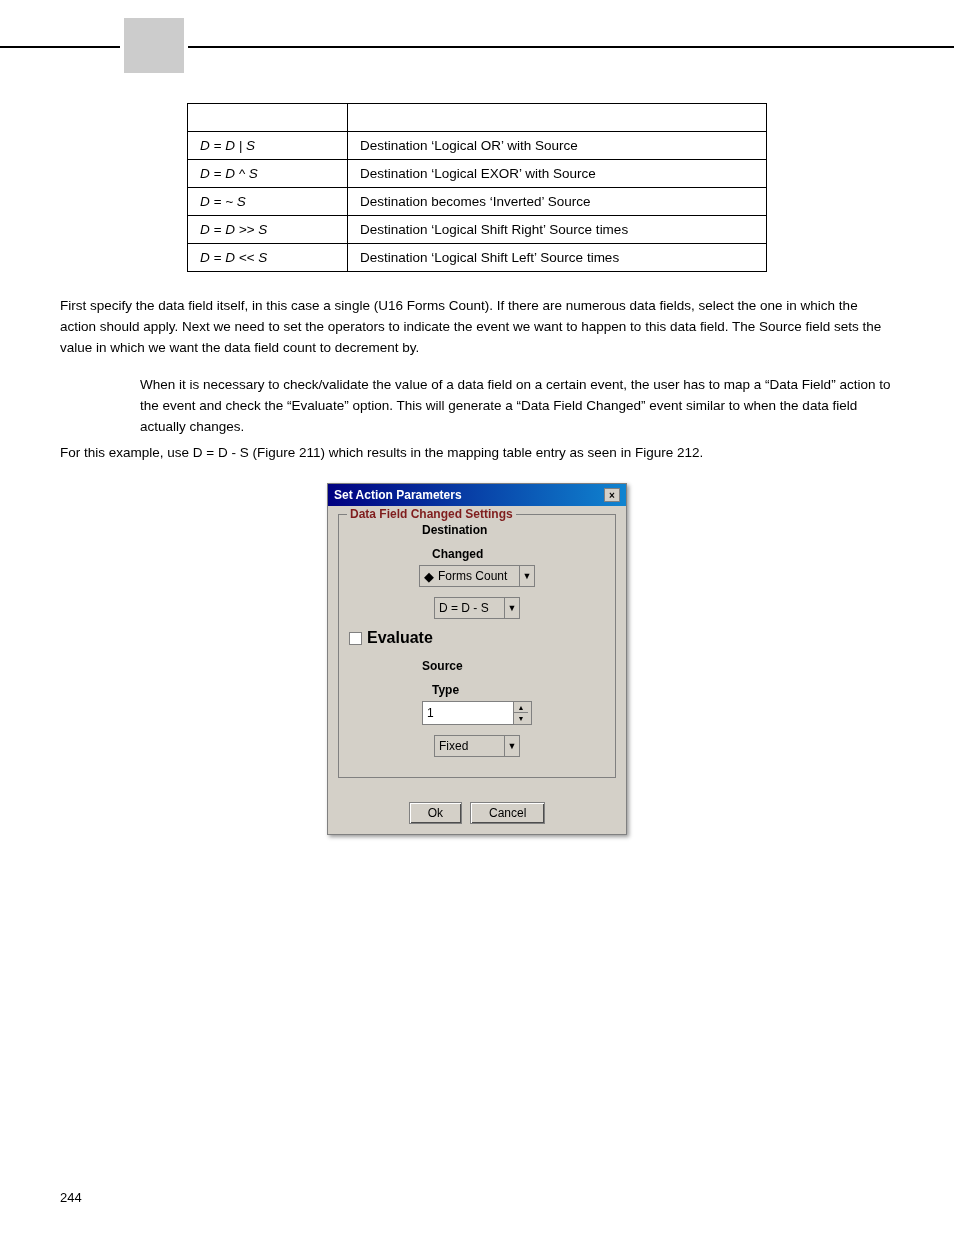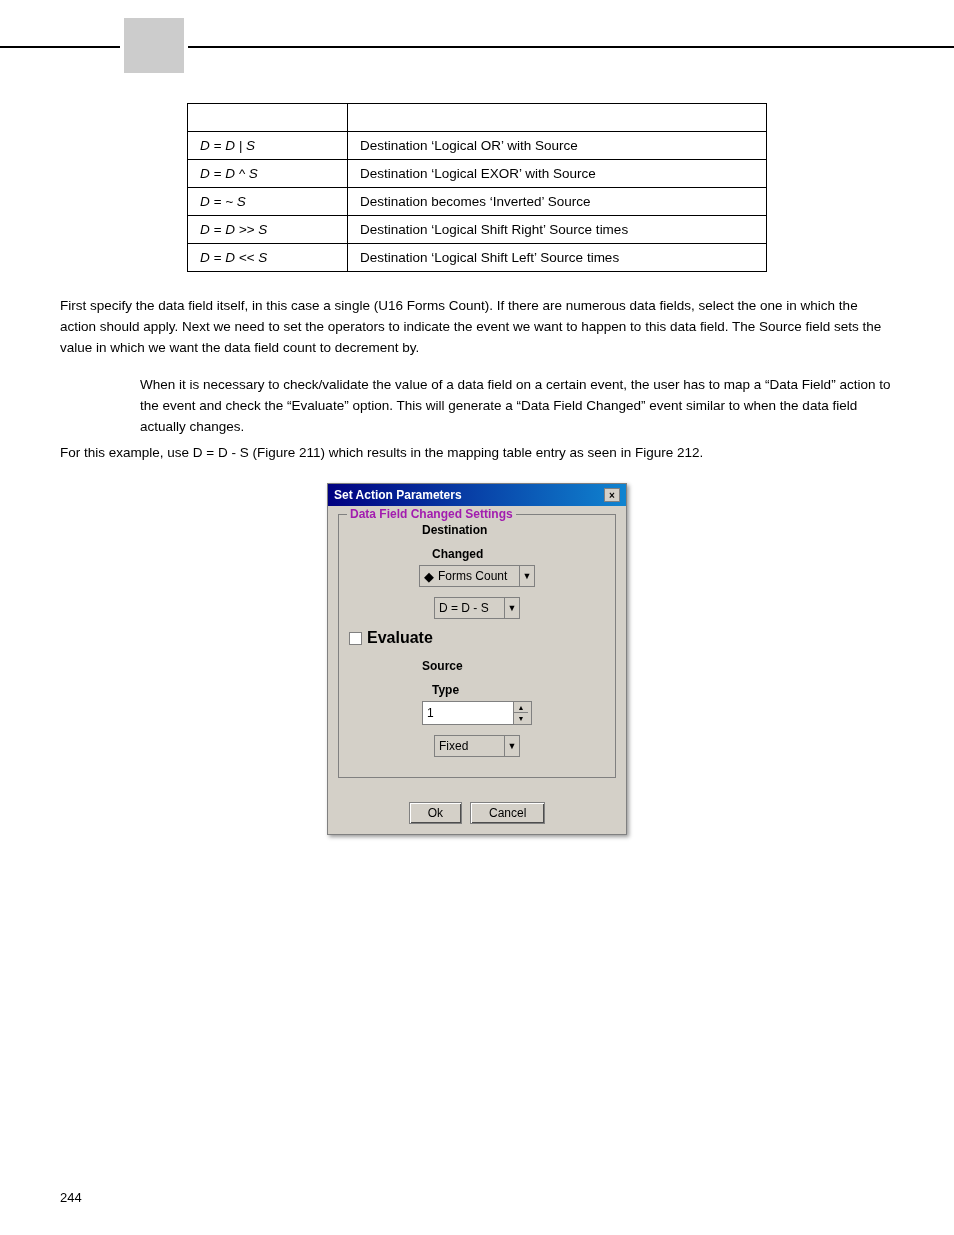--- a/index.html
+++ b/index.html
@@ -128,21 +128,21 @@
       margin-bottom: 0;
     }
     .dialog-group-label {
       position: absolute;
       top: -8px;
       left: 8px;
       background: #d4d0c8;
       padding: 0 3px;
       font-size: 12px;
       font-weight: bold;
-      color: #a21caf;
+      color: #7f1d1d;
     }
     .dialog-row {
       display: flex;
       align-items: center;
       margin-bottom: 8px;
       gap: 10px;
       flex-direction: column;
     }
     .dialog-col-label {
       font-size: 12px;

